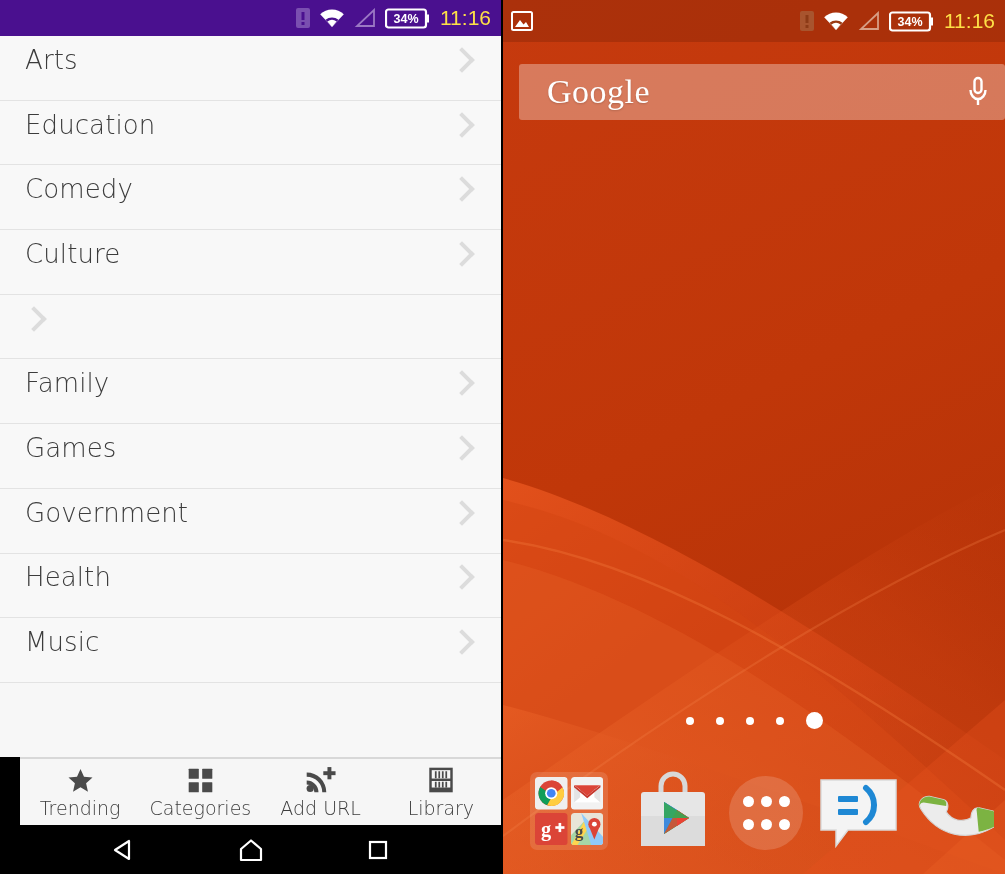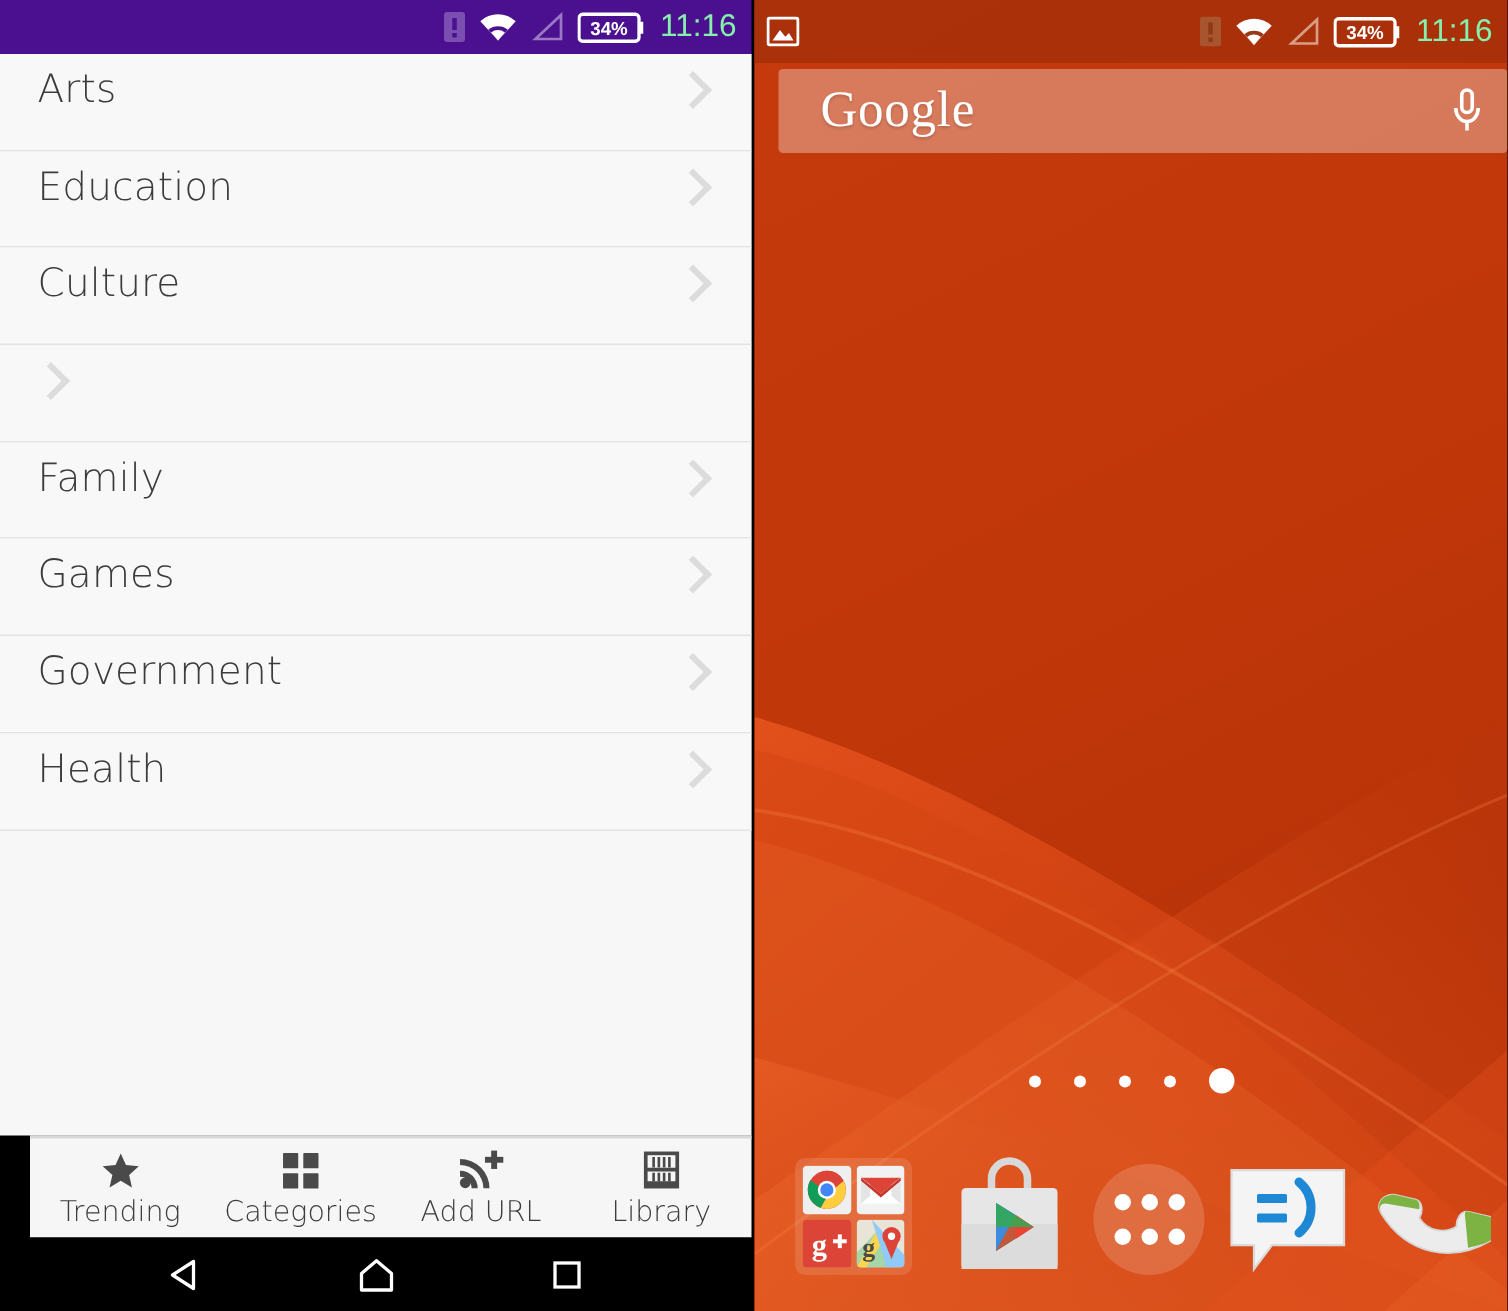--- a/index.html
+++ b/index.html
@@ -32,21 +32,21 @@
     background: #4A108F;
     display: flex;
     align-items: center;
     justify-content: flex-end;
     padding-right: 10px;
     flex: 0 0 auto;
     gap: 9px;
   }
   .sb-icon { display: flex; align-items: center; justify-content: flex-end; }
   .sb-time {
-    color: #86efac;
+    color: #fde047;
     font-size: 21px;
     letter-spacing: 0px;
     font-family: "Liberation Sans", sans-serif;
     margin-left: 2px;
   }
 
   .list-wrap {
     flex: 1 1 auto;
     background: #F7F7F7;
     overflow: hidden;
@@ -140,21 +140,21 @@
     justify-content: space-between;
     padding: 0 10px 0 8px;
     box-sizing: border-box;
     z-index: 5;
   }
   .sb-right-group {
     display: flex; align-items: center; gap: 9px;
   }
   .searchbar {
     position: absolute;
-    top: 46px; left: 16px; right: 0;
+    top: 64px; left: 16px; right: 0;
     height: 56px;
     background: rgba(255,255,255,0.33);
     border-radius: 3px;
     display: flex;
     align-items: center;
     justify-content: space-between;
     padding: 0 14px 0 28px;
     box-sizing: border-box;
     z-index: 5;
   }
@@ -262,40 +262,48 @@
     <div class="list-wrap">
       <div class="list-row">
         <span class="list-row-label">Arts</span>
         <span class="chev"></span>
       </div>
       <div class="list-row">
         <span class="list-row-label">Education</span>
         <span class="chev"></span>
       </div>
       <div class="list-row">
+        <span class="list-row-label">Comedy</span>
+        <span class="chev"></span>
+      </div>
+      <div class="list-row">
         <span class="list-row-label">Culture</span>
         <span class="chev"></span>
       </div>
       <div class="list-row">
         <span class="chev"></span>
       </div>
       <div class="list-row">
         <span class="list-row-label">Family</span>
         <span class="chev"></span>
       </div>
       <div class="list-row">
         <span class="list-row-label">Games</span>
         <span class="chev"></span>
       </div>
       <div class="list-row">
         <span class="list-row-label">Government</span>
         <span class="chev"></span>
       </div>
       <div class="list-row">
         <span class="list-row-label">Health</span>
+        <span class="chev"></span>
+      </div>
+      <div class="list-row">
+        <span class="list-row-label">Music</span>
         <span class="chev"></span>
       </div>
     </div>
 
     <div class="tabbar">
       <div class="tab">
         <span class="tab-icon">
           <svg width="29" height="28" viewBox="0 0 24 24" fill="#4A4A4A">
             <path d="M12 2.5 L15 9.2 L22.3 9.9 L16.8 14.8 L18.4 22 L12 18.2 L5.6 22 L7.2 14.8 L1.7 9.9 L9 9.2 Z"></path>
           </svg>

